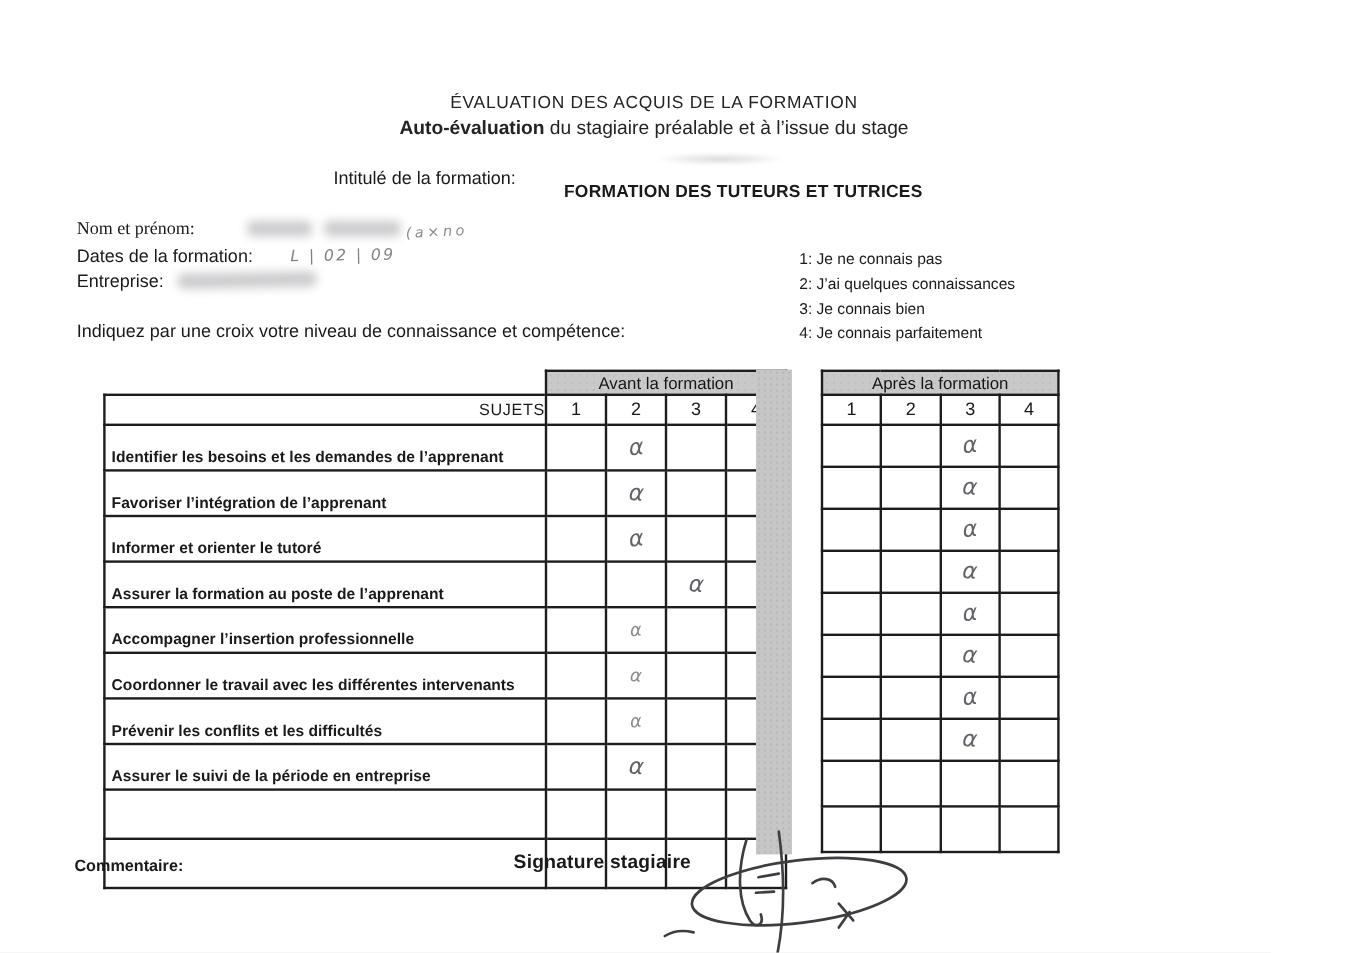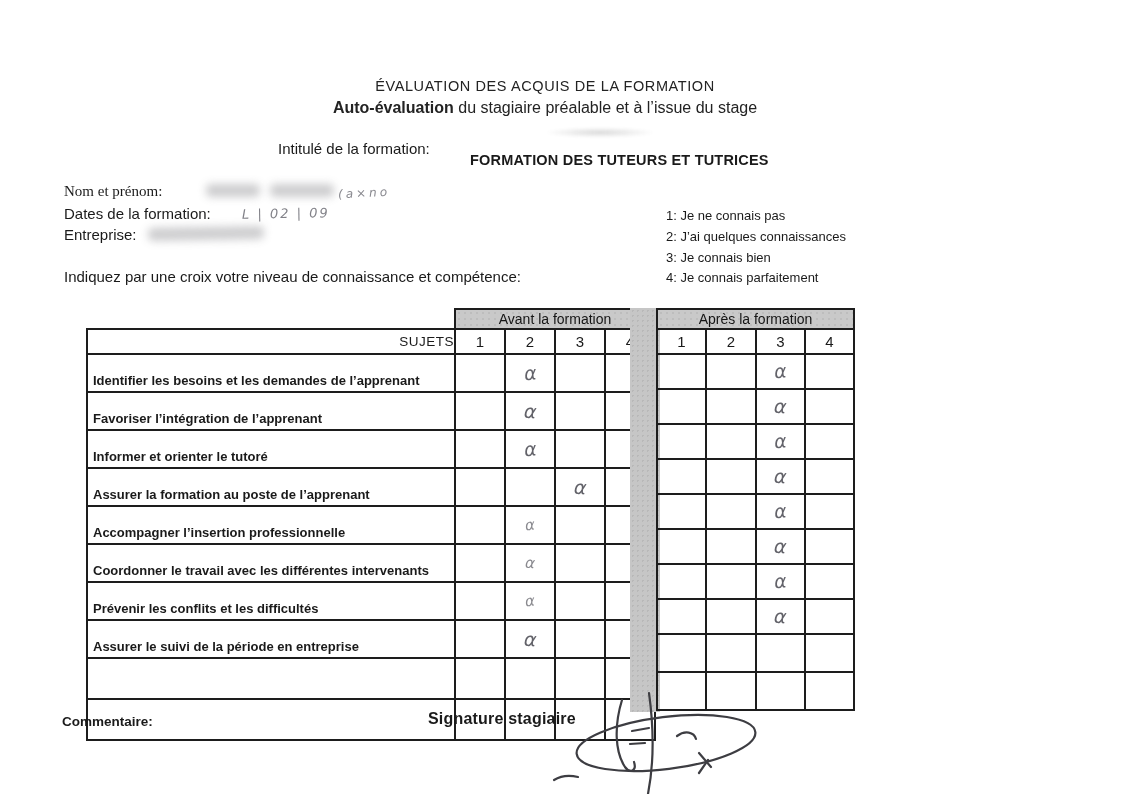--- a/index.html
+++ b/index.html
@@ -30,21 +30,21 @@
   .hand-nom{left:338px;top:186px;font-size:12px;letter-spacing:3px;transform:rotate(-3deg);opacity:.8;}
   .hand-dates{left:242px;top:206px;font-size:13px;letter-spacing:2px;transform:rotate(-1deg);opacity:.85;}
   .smudge{position:absolute;left:545px;top:127px;width:110px;height:11px;border-radius:50%;
     background:radial-gradient(closest-side,rgba(60,60,60,.18),rgba(60,60,60,0));filter:blur(1px);}
   
   .legend{position:absolute;left:666px;top:206px;font-size:13px;line-height:20.8px;}
   .legend div{white-space:nowrap;}
   
   table.tbl{position:absolute;border-collapse:collapse;table-layout:fixed;margin-left:24px;}
   .tbl-left{left:62px;top:308px;width:568px;}
-  .tbl-right{left:632px;top:308px;width:197px;}
+  .tbl-right{left:660px;top:308px;width:197px;}
   .tbl td{border:2px solid #1d1d1d;padding:0;font-size:13px;overflow:hidden;}
   .tbl tr.band td{height:18px;}
   .tbl tr.hdr td{height:23px;}
   .tbl tbody td{height:33px;}
   .tbl tbody tr.emptyrow td{height:36px;}
   td.nob{border:none;background:transparent;}
   td.bandcell{background:#c9c9c9;text-align:center;font-size:14px;color:#151515;
     background-image:radial-gradient(#bdbdbd 1px,transparent 1px);background-size:6px 6px;}
   td.numcell{text-align:center;font-size:15px;}
   td.sujets{text-align:right;font-size:13.5px;letter-spacing:.5px;}

